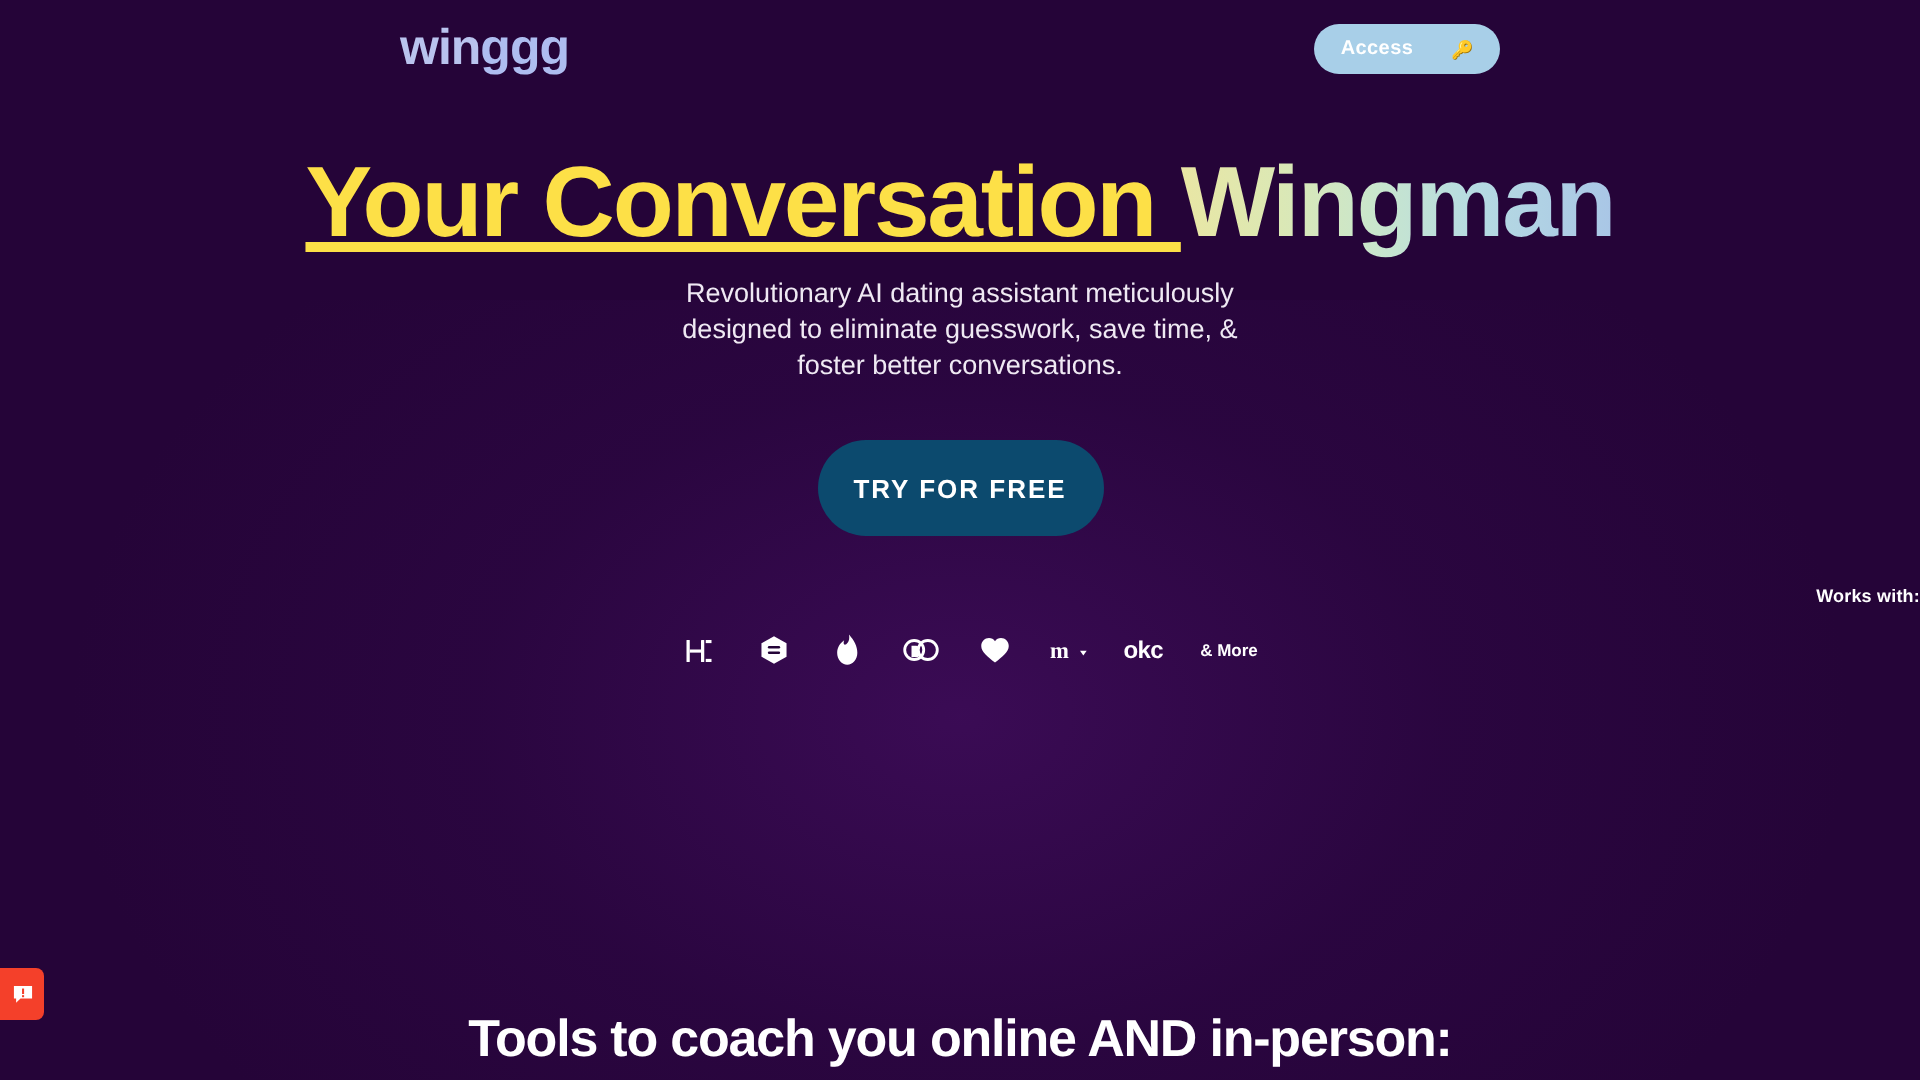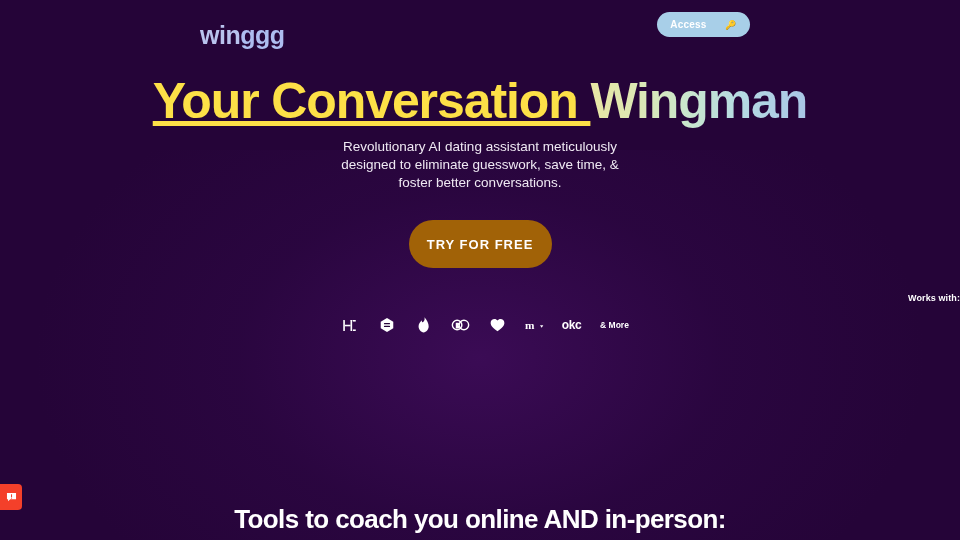--- a/index.html
+++ b/index.html
@@ -36,21 +36,21 @@
     position: relative;
     width: 960px;
     height: 540px;
   }
 
   
   .header {
     position: relative;
     height: 48px;
     display: flex;
-    align-items: flex-end;
+    align-items: center;
     padding: 0 200px;
   }
 
   .logo {
     font-size: 25px;
     font-weight: 700;
     letter-spacing: -0.5px;
     line-height: 1;
     user-select: none;
   }
@@ -130,21 +130,21 @@
     margin-top: 29px;
     display: flex;
     justify-content: center;
   }
 
   .cta-btn {
     width: 143px;
     height: 48px;
     border: none;
     border-radius: 24px;
-    background: #a16207;
+    background: #0c4a6e;
     color: #ffffff;
     font-family: "Liberation Sans", sans-serif;
     font-size: 13px;
     font-weight: 700;
     letter-spacing: 1px;
     cursor: pointer;
   }
 
   
   .works {

